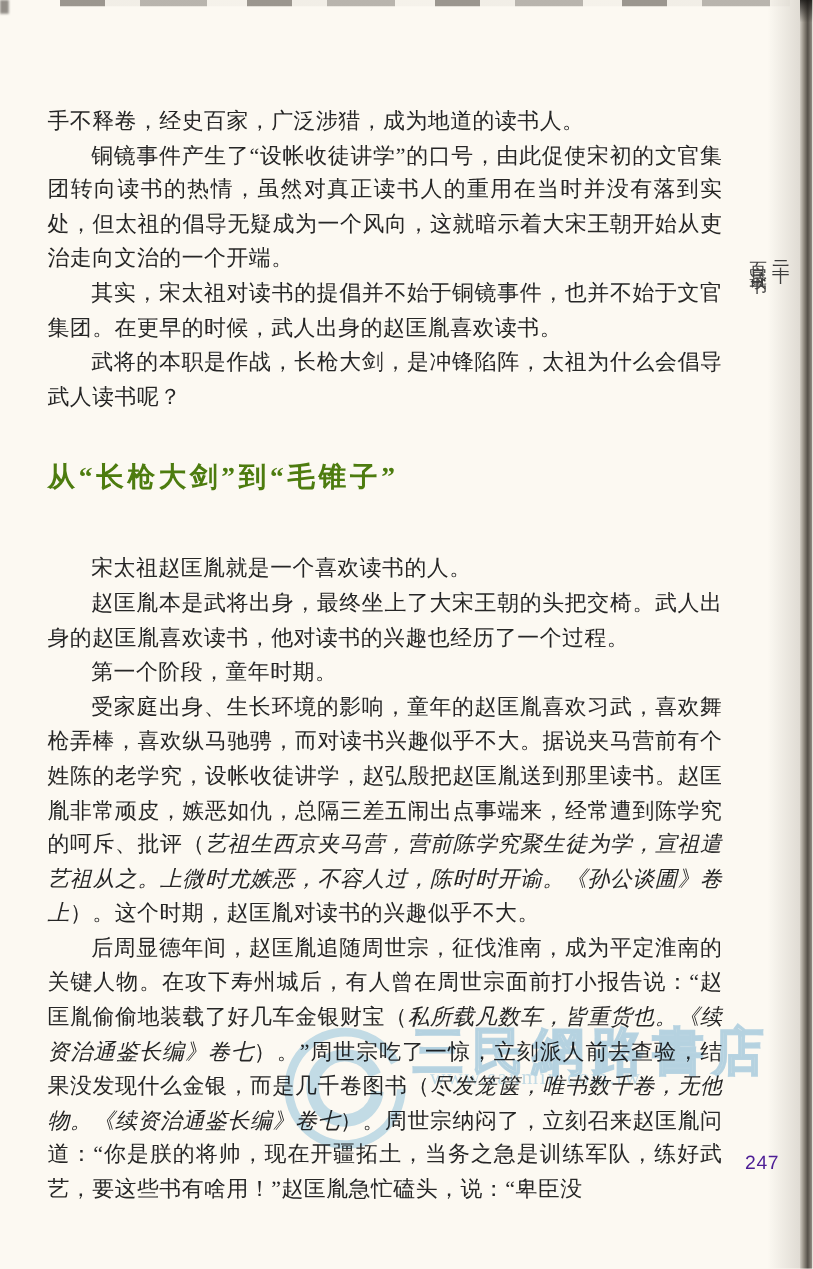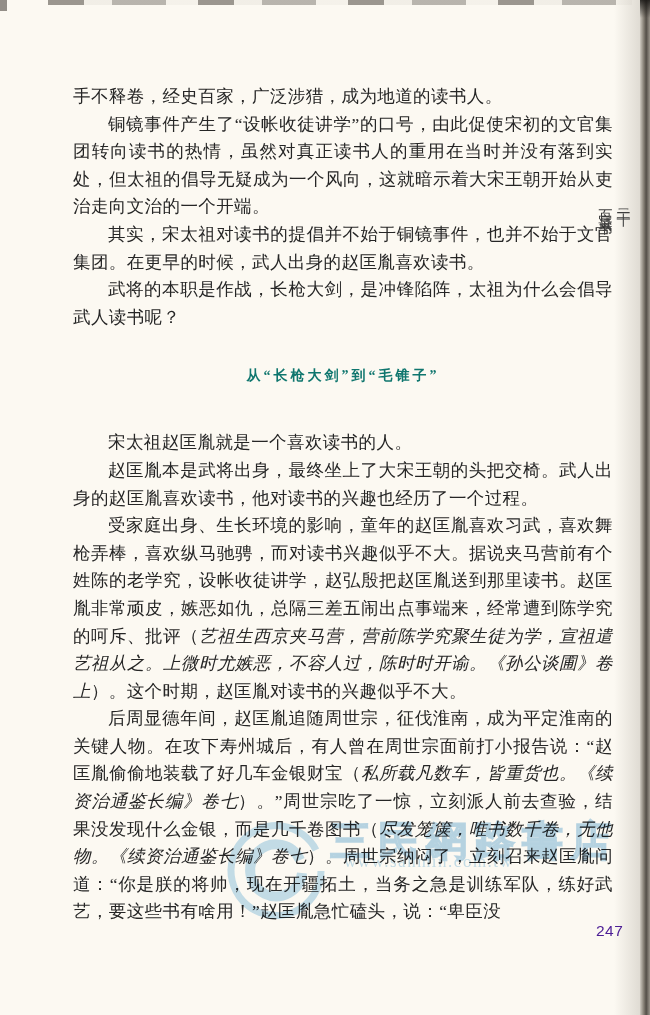--- a/index.html
+++ b/index.html
@@ -28,32 +28,32 @@
   .page-edge{
     position:absolute;top:0;right:0;width:10px;height:100%;
     background:linear-gradient(90deg,#cfcac1 0%,#8a847a 35%,#544f48 62%,#9b958c 100%);
   }
   .page-edge::before{
     content:"";position:absolute;top:0;left:0;right:0;height:18px;
     background:linear-gradient(180deg,rgba(20,18,16,.85),rgba(20,18,16,0));
   }
   
   .text-column{
-    position:absolute;left:38px;top:83px;width:540px;margin-left:35px;
+    position:absolute;left:38px;top:83px;width:540px;
   }
   .para{
     margin:0;font-size:17.5px;line-height:27.6px;
     text-align:justify;word-break:break-all;
     letter-spacing:.4px;
   }
   .para.indent{text-indent:2em;}
   .run-kai{font-style:italic;}
   .section-heading{
-    margin:36px 0 44px;font-size:14px;font-weight:900;
-    text-align:center;letter-spacing:3px;color:#0f766e;
+    margin:36px 0 44px;font-size:22px;font-weight:900;
+    text-align:left;letter-spacing:3px;color:#4d7c0f;
   }
   
   .margin-label{
     position:absolute;left:596px;top:198px;height:320px;
     writing-mode:vertical-rl;text-orientation:upright;
     font-size:14px;color:#3c3c3c;letter-spacing:4px;
     display:flex;flex-direction:column;gap:0;
   }
   .margin-label .chapter-number{margin-bottom:16px;}
   
@@ -93,20 +93,21 @@
   <div>
       <p class="para"><span class="run-normal">手不释卷，经史百家，广泛涉猎，成为地道的读书人。</span></p>
       <p class="para indent"><span class="run-normal">铜镜事件产生了“设帐收徒讲学”的口号，由此促使宋初的文官集团转向读书的热情，虽然对真正读书人的重用在当时并没有落到实处，但太祖的倡导无疑成为一个风向，这就暗示着大宋王朝开始从吏治走向文治的一个开端。</span></p>
       <p class="para indent"><span class="run-normal">其实，宋太祖对读书的提倡并不始于铜镜事件，也并不始于文官集团。在更早的时候，武人出身的赵匡胤喜欢读书。</span></p>
       <p class="para indent"><span class="run-normal">武将的本职是作战，长枪大剑，是冲锋陷阵，太祖为什么会倡导武人读书呢？</span></p>
     </div>
   <h2 class="section-heading">从“长枪大剑”到“毛锥子”</h2>
   <div>
       <p class="para indent"><span class="run-normal">宋太祖赵匡胤就是一个喜欢读书的人。</span></p>
       <p class="para indent"><span class="run-normal">赵匡胤本是武将出身，最终坐上了大宋王朝的头把交椅。武人出身的赵匡胤喜欢读书，他对读书的兴趣也经历了一个过程。</span></p>
+      <p class="para indent"><span class="run-normal">第一个阶段，童年时期。</span></p>
       <p class="para indent"><span class="run-normal">受家庭出身、生长环境的影响，童年的赵匡胤喜欢习武，喜欢舞枪弄棒，喜欢纵马驰骋，而对读书兴趣似乎不大。据说夹马营前有个姓陈的老学究，设帐收徒讲学，赵弘殷把赵匡胤送到那里读书。赵匡胤非常顽皮，嫉恶如仇，总隔三差五闹出点事端来，经常遭到陈学究的呵斥、批评（</span><span class="run-kai">艺祖生西京夹马营，营前陈学究聚生徒为学，宣祖遣艺祖从之。上微时尤嫉恶，不容人过，陈时时开谕。《孙公谈圃》卷上</span><span class="run-normal">）。这个时期，赵匡胤对读书的兴趣似乎不大。</span></p>
       <p class="para indent"><span class="run-normal">后周显德年间，赵匡胤追随周世宗，征伐淮南，成为平定淮南的关键人物。在攻下寿州城后，有人曾在周世宗面前打小报告说：“赵匡胤偷偷地装载了好几车金银财宝（</span><span class="run-kai">私所载凡数车，皆重货也。《续资治通鉴长编》卷七</span><span class="run-normal">）。”周世宗吃了一惊，立刻派人前去查验，结果没发现什么金银，而是几千卷图书（</span><span class="run-kai">尽发笼箧，唯书数千卷，无他物。《续资治通鉴长编》卷七</span><span class="run-normal">）。周世宗纳闷了，立刻召来赵匡胤问道：“你是朕的将帅，现在开疆拓土，当务之急是训练军队，练好武艺，要这些书有啥用！”赵匡胤急忙磕头，说：“卑臣没</span></p>
     </div>
 </div>
 
 <div class="margin-label">
   <span class="chapter-number">二十一</span>
   <span class="chapter-title">百官读书</span>
 </div>
 

